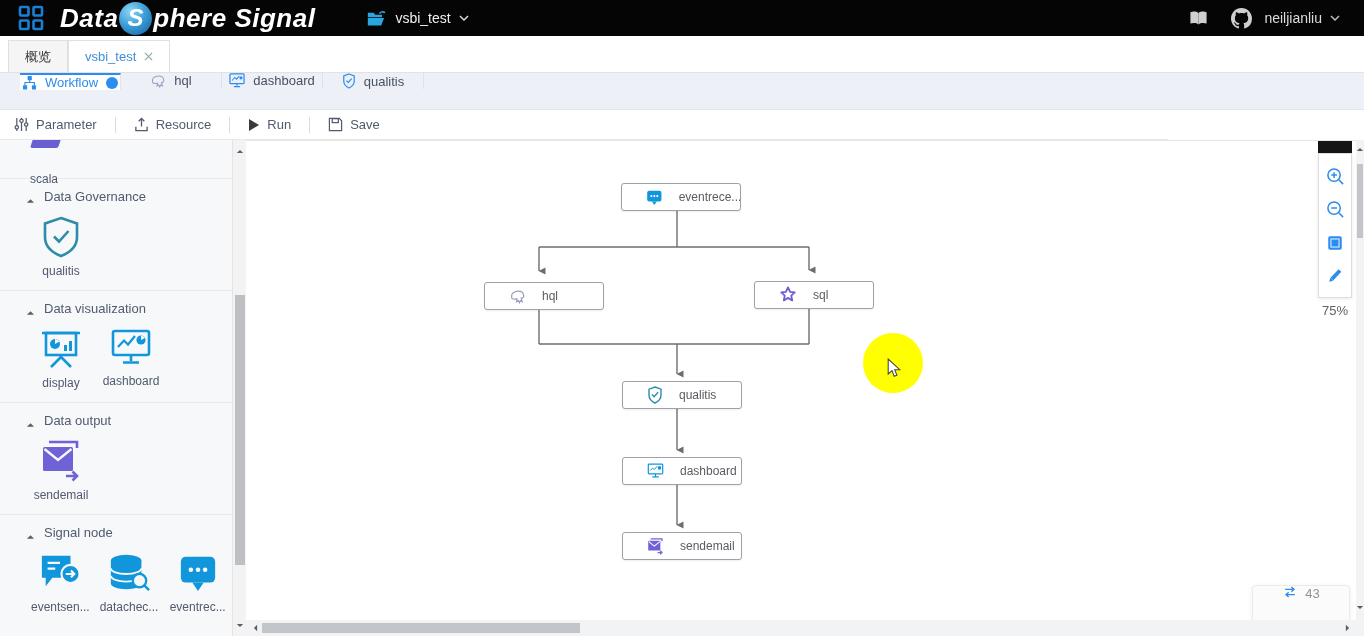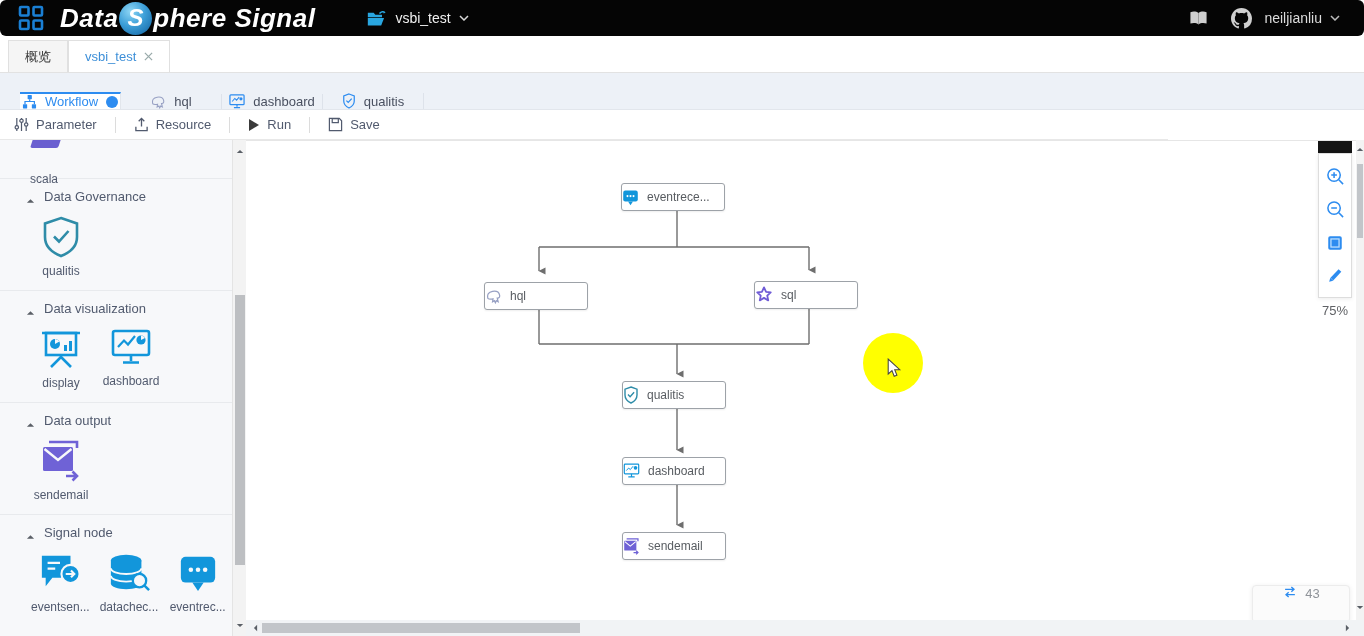--- a/index.html
+++ b/index.html
@@ -1,42 +1,42 @@
 <!DOCTYPE html>
 <html><head>
 <meta charset="utf-8">
 <style>
   * { margin:0; padding:0; box-sizing:border-box; }
   body { font-family:"Liberation Sans", sans-serif; background:#fff; }
   .screen { position:relative; width:1364px; height:636px; overflow:hidden; background:#fff; }
 
   
   .header { position:absolute; left:0; top:0; width:1364px; height:36px; background:#050505;
-            display:flex; align-items:center; padding:0 14px; color:#e8e8e8;border-radius:6px; }
+            display:flex; align-items:center; padding:0 14px; color:#e8e8e8; }
   .apps-grid { width:26px; height:26px; margin:0 16px 0 4px; cursor:pointer; }
   .logo { display:flex; align-items:center; font-style:italic; font-weight:bold; font-size:26px;
           color:#fff; letter-spacing:.5px; white-space:nowrap; }
   .logo .sphere { display:inline-flex; align-items:center; justify-content:center; width:33px; height:33px;
           border-radius:50%; background:radial-gradient(circle at 35% 28%, #8ed6f5 0%, #3d9fd8 45%, #0f5f9e 100%);
           margin:0 1px; font-size:24px; color:#fff; }
   .proj-switch { display:flex; align-items:center; gap:8px; margin-left:52px; font-size:14px; color:#f0f0f0; cursor:pointer; }
   .hspacer { flex:1; }
   .hicon { display:flex; align-items:center; margin-left:22px; cursor:pointer; }
   .usermenu { display:flex; align-items:center; gap:8px; margin-left:12px; margin-right:10px; font-size:14px; color:#dcdcdc; cursor:pointer; }
 
   
   .tabrow1 { position:absolute; left:0; top:40px; width:1364px; height:33px; background:#fff;
              border-bottom:1px solid #e2e2e2; display:flex; align-items:stretch; padding-left:8px; }
   .wtab { display:flex; align-items:center; gap:8px; padding:0 16px; font-size:13px; color:#333;
           border:1px solid #e0e0e0; border-bottom:none; background:#f5f5f5; cursor:pointer; }
   .wtab.active { background:#fff; color:#3d8fd8; }
 
   
   .tabrow2 { position:absolute; left:0; top:73px; width:1364px; height:37px; background:#edf1f7;
-             border-bottom:1px solid #e2e6ec; display:flex; align-items:flex-end; padding-left:20px; }
+             border-bottom:1px solid #e2e6ec; display:flex; align-items:flex-start; padding-left:20px; }
   .etab { display:flex; align-items:center; justify-content:center; gap:8px; width:101px; font-size:13px;
           color:#495060; border-right:1px solid #dde2ea; cursor:pointer; }
   .etab.active { background:#fff; color:#2d8cf0; border-top:2px solid #2d8cf0; border-right:1px solid #e2e6ec; }
   .bluedot { width:12px; height:12px; border-radius:50%; background:#2d8cf0; }
 
   
   .toolbar { position:absolute; left:0; top:110px; width:1168px; height:30px; background:#fff;
              border-bottom:1px solid #e8e8e8; display:flex; align-items:center; padding-left:10px; }
   .tbtn { display:flex; align-items:center; gap:7px; font-size:13px; color:#515a6e; cursor:pointer; padding:0 4px; }
   .tdiv { width:1px; height:16px; background:#dcdcdc; margin:0 14px; }
@@ -57,22 +57,22 @@
   
   .sb-scroll { position:absolute; left:232px; top:140px; width:14px; height:496px; background:#f3f3f3;
                border-left:1px solid #e4e4e4; }
   .sb-thumb { position:absolute; left:2px; top:155px; width:10px; height:270px; background:#bdbfc2; }
   .scroll-arrow { position:absolute; width:14px; height:14px; display:flex; align-items:center; justify-content:center; cursor:pointer; }
 
   
   .canvas { position:absolute; left:246px; top:140px; width:1110px; height:480px; background:#fff;
             border-top:1px solid #e6e6e6; overflow:hidden; }
   .edges { position:absolute; left:0; top:0; }
-  .node { position:absolute; width:104px; height:28px; background:#fff; border:1px solid #9da2a8; border-radius:3px;
-          display:flex; align-items:center; gap:8px; padding-left:0; font-size:12px; color:#585c61;
+  .node { position:absolute; width:120px; height:28px; background:#fff; border:1px solid #9da2a8; border-radius:3px;
+          display:flex; align-items:center; gap:16px; padding-left:24px; font-size:12px; color:#585c61;
           box-shadow:0 1px 2px rgba(0,0,0,.07); cursor:pointer; }
   .node .nlabel { white-space:nowrap; overflow:hidden; }
 
   .highlight { position:absolute; left:617px; top:192px; width:60px; height:60px; border-radius:50%;
                background:#ffff00; }
   .cursor { position:absolute; left:641px; top:217px; }
 
   .tools-topbar { position:absolute; left:1072px; top:0; width:34px; height:12px; background:#141414; }
   .tools { position:absolute; left:1072px; top:12px; width:34px; height:145px; background:#fff;
            border:1px solid #ddd; box-shadow:0 1px 4px rgba(0,0,0,.08); display:flex; flex-direction:column;

